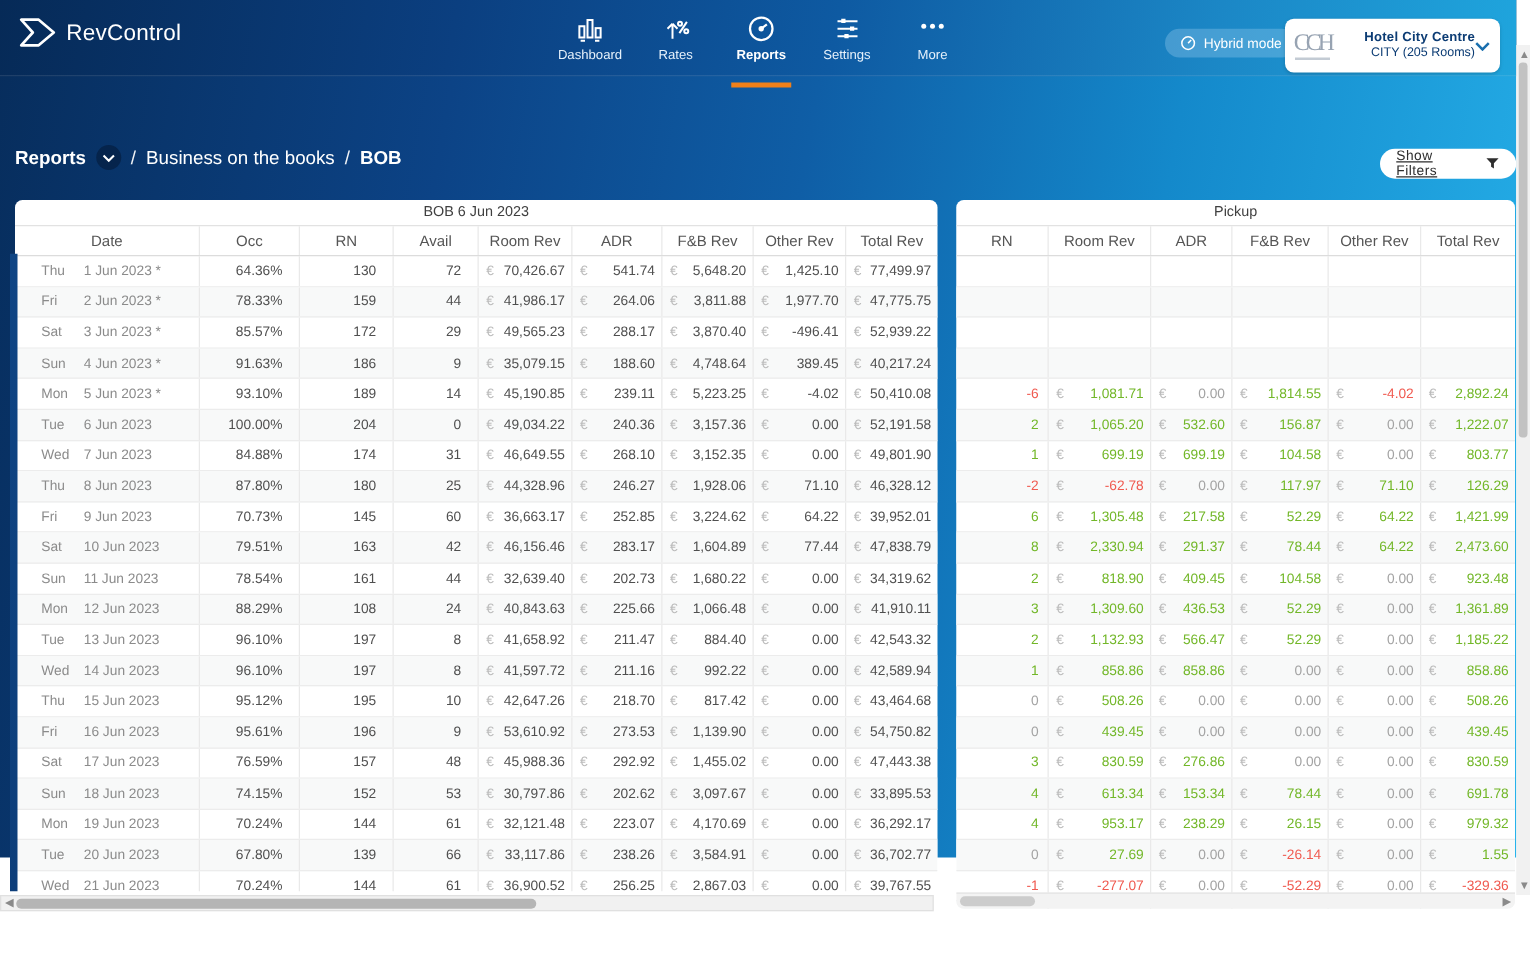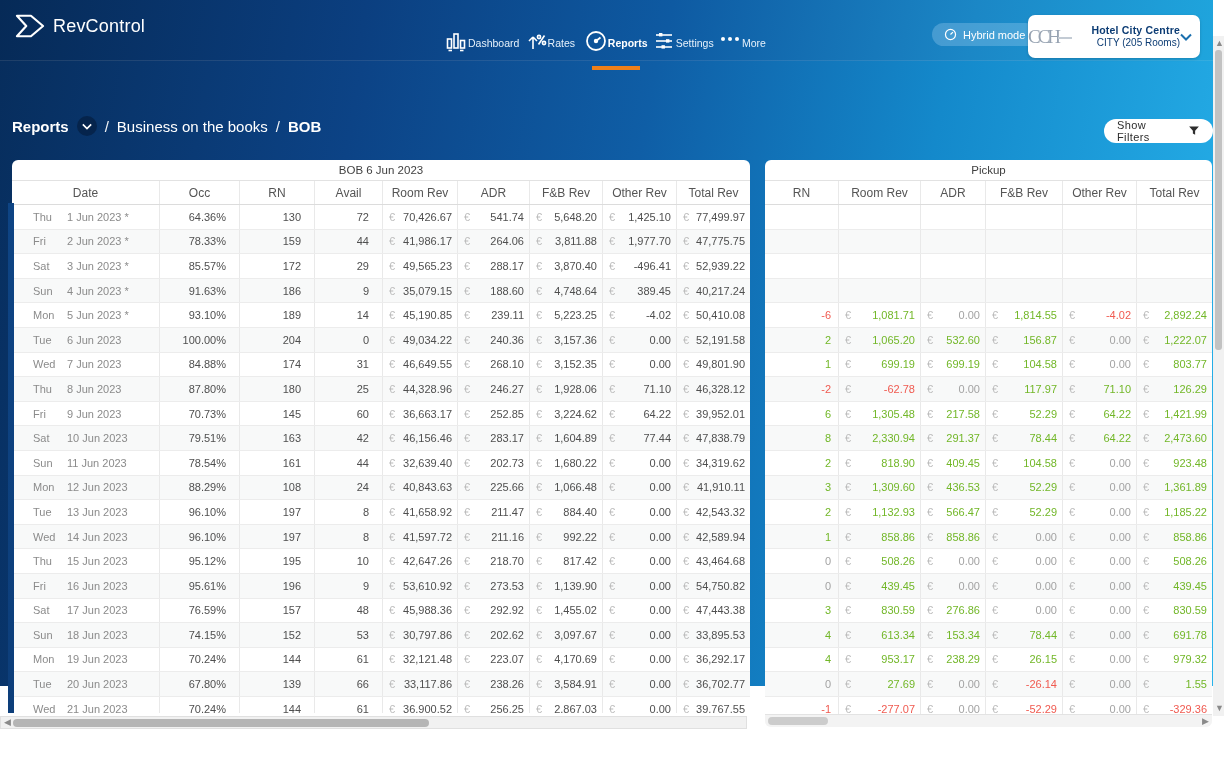--- a/index.html
+++ b/index.html
@@ -11,45 +11,45 @@
     background:linear-gradient(100deg,#072d5c 0%,#0c4386 28%,#0f5ea6 50%,#1489cb 72%,#27b3eb 100%);}
   .band1{position:absolute;left:0;top:30;width:1213px;height:60px;
     background:linear-gradient(100deg,#062a57 0%,#0b3f80 30%,#0e5aa2 55%,#1b87c6 80%,#1fa5dd 100%);
     border-bottom:1px solid rgba(255,255,255,0.10);}
   .band2{position:absolute;left:0;top:91px;width:1213px;height:69px;}
 
   
   .logo{position:absolute;left:14px;top:12px;display:flex;align-items:center;gap:7px;color:#fff;}
   .logo-text{font-size:18px;font-weight:500;letter-spacing:.2px;}
   .nav{position:absolute;left:444px;top:0;width:330px;height:60px;display:flex;justify-content:space-between;}
-  .nav-item{position:relative;height:60px;min-width:56px;display:flex;flex-direction:row;align-items:center;
+  .nav-item{position:relative;height:60px;min-width:56px;display:flex;flex-direction:column;align-items:center;
     padding-top:11px;cursor:pointer;color:#dcebf8;}
   .nav-item .nlabel{font-size:10.5px;margin-top:3px;color:#e6f1fb;}
   .nav-item.active .nlabel{color:#ffffff;font-weight:700;}
   .nav-underline{position:absolute;bottom:1px;left:50%;transform:translateX(-50%);width:48px;height:4px;background:#f08019;}
   .hybrid{position:absolute;left:932px;top:23px;height:23px;border-radius:12px;background:rgba(173,216,245,0.30);
     display:flex;align-items:center;gap:6px;padding:0 12px;color:#fff;font-size:11px;cursor:pointer;}
   .hotel{position:absolute;left:1028px;top:15px;width:172px;height:43px;background:#fff;border-radius:7px;
     display:flex;align-items:center;cursor:pointer;box-shadow:0 1px 3px rgba(0,0,0,.18);}
-  .hotel-logo{width:44px;display:flex;flex-direction:row;align-items:center;justify-content:center;color:#97a3b2;}
+  .hotel-logo{width:44px;display:flex;flex-direction:column;align-items:center;justify-content:center;color:#97a3b2;}
   .hotel-logo .mono{font-family:"Liberation Serif","DejaVu Serif",serif;font-size:19px;font-weight:400;letter-spacing:-3px;line-height:18px;}
   .hotel-logo .rule{width:28px;height:2px;background:#c3cbd4;margin-top:2px;}
   .hotel-text{flex:1;line-height:12px;text-align:right;}
   .hotel-name{font-size:10.5px;font-weight:700;color:#0c3c74;letter-spacing:.2px;}
   .hotel-sub{font-size:10px;color:#0c3c74;margin-top:1px;}
   .hotel-chev{width:20px;color:#1a6fae;}
 
   
   .crumbs{position:absolute;left:12px;top:25px;display:flex;align-items:center;gap:8px;color:#fff;font-size:15px;}
   .crumb-root{font-weight:700;cursor:pointer;}
   .crumb-chip{width:20px;height:20px;border-radius:50%;background:rgba(3,24,52,.55);display:flex;align-items:center;justify-content:center;cursor:pointer;}
   .crumb-sep{opacity:.95;}
   .crumb-page{font-weight:700;}
   .showfilters{position:absolute;left:1104px;top:28px;height:24px;background:#fff;border-radius:13px;
-    display:flex;align-items:center;gap:7px;padding:0 13px;font-size:11px;color:#2d2d2d;cursor:pointer;letter-spacing:.4px;}
+    display:flex;align-items:center;gap:7px;padding:0 13px;font-size:11px;color:#2d2d2d;cursor:pointer;letter-spacing:.4px;text-decoration:underline;}
 
   
   .card{position:absolute;background:#fff;border-radius:6px;overflow:hidden;}
   #bob-card{left:12px;top:160px;width:738px;height:553px;}
   #pickup-card{left:765px;top:160px;width:447px;height:567px;}
   .card-title{height:20px;line-height:21px;text-align:center;font-size:11.5px;color:#3f3f3f;border-bottom:1px solid #e2e2e2;}
   .thead{height:23px;border-bottom:1px solid #dcdcdc;}
   .thead .c{display:flex;align-items:center;justify-content:center;font-size:12px;color:#555;}
   .bob-grid{display:grid;grid-template-columns:147px 80px 75px 68px 75px 72px 73px 74px 74px;}
   .pk-grid{display:grid;grid-template-columns:73px 82px 65px 77px 74px 76px;}

